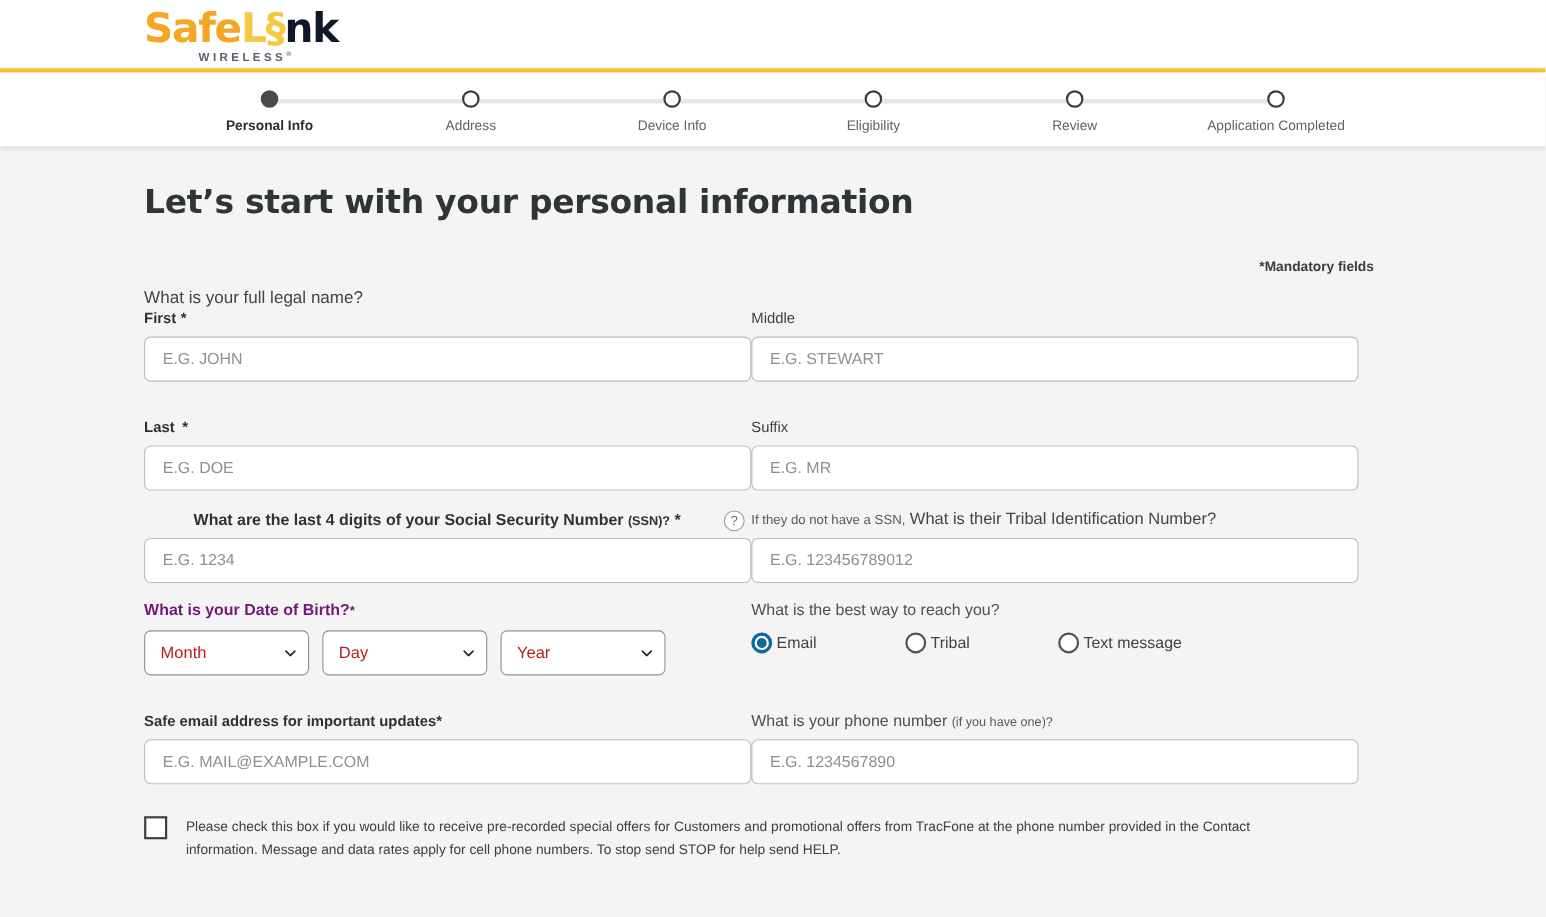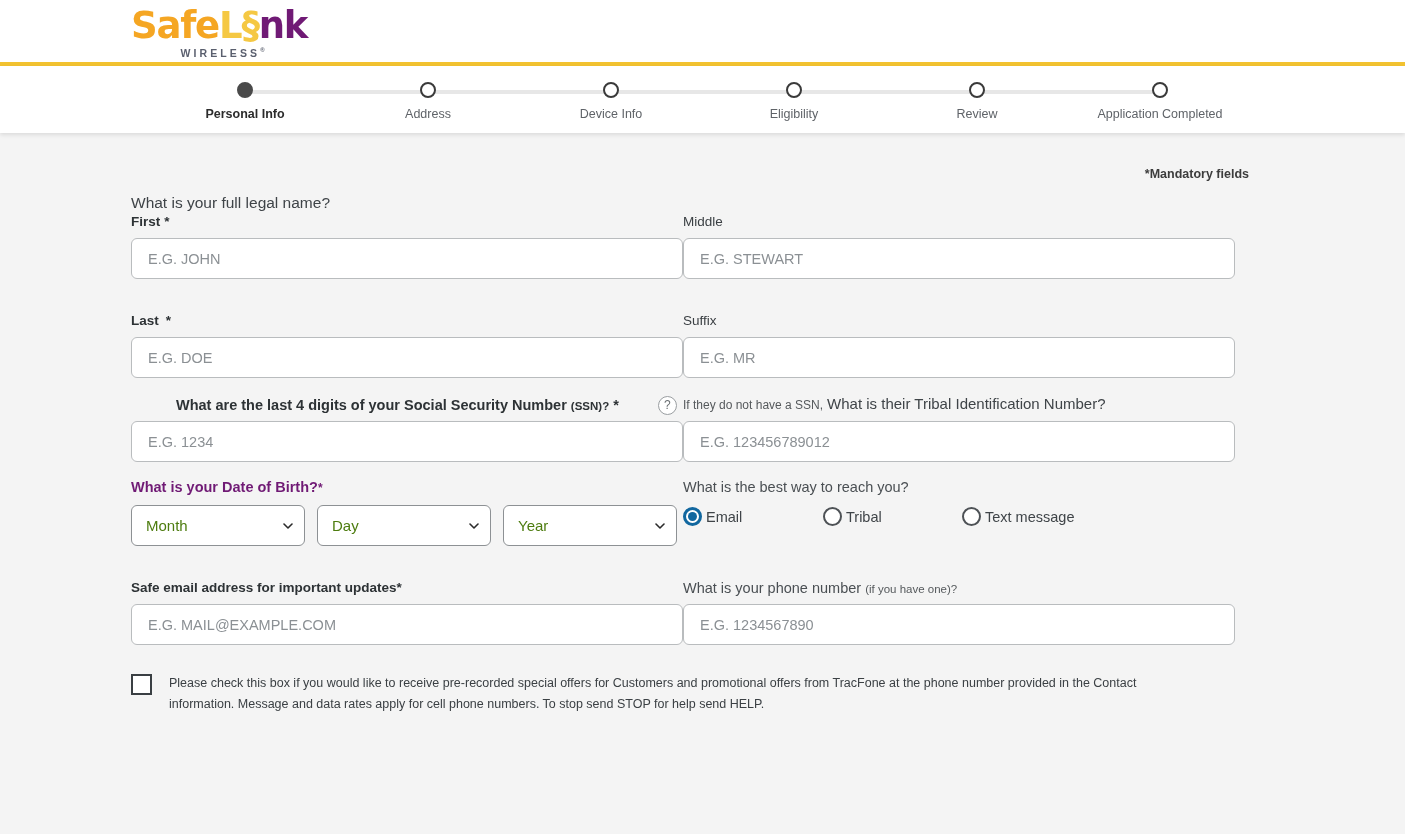--- a/index.html
+++ b/index.html
@@ -34,21 +34,21 @@
     font-family: "DejaVu Sans", sans-serif;
     font-size: 37px;
     font-weight: bold;
     letter-spacing: -1.2px;
     line-height: 1;
     white-space: nowrap;
   }
   .logo-safe { color: #F5A623; }
   .logo-l    { color: #F5C843; }
   .logo-i    { color: #F5C843; position: relative; }
-  .logo-nk   { color: #701a75; }
+  .logo-nk   { color: #0f172a; }
   .logo-sub {
     font-family: "Liberation Sans", sans-serif;
     font-size: 10.5px;
     font-weight: bold;
     letter-spacing: 3.1px;
     color: #5a5f6e;
     align-self: center;
     margin-top: 3px;
     margin-left: 10px;
   }
@@ -226,29 +226,29 @@
     color: #701a75;
     margin-bottom: 7px;
     height: 19px;
   }
   .dob-label .ast2 { font-size: 12px; }
   .selects { display: flex; gap: 12px; }
   .sel-wrap { position: relative; }
   select.sel {
     appearance: none;
     -webkit-appearance: none;
-    width: 174px;
+    width: 150px;
     height: 41px;
     border: 1px solid #8d9194;
     border-radius: 6px;
     background: #fff;
     padding: 0 32px 0 14px;
     font-family: "Liberation Sans", sans-serif;
     font-size: 15px;
-    color: #4d7c0f;
+    color: #b91c1c;
     outline: none;
     cursor: pointer;
   }
   .chev {
     position: absolute;
     right: 13px;
     top: 50%;
     margin-top: -3px;
     width: 9px;
     height: 9px;
@@ -363,20 +363,21 @@
     <div class="step">
       <div class="step-dot"></div>
       <div class="step-label">Application Completed</div>
     </div>
   </div>
 </div>
 
 <div class="main">
   <div class="content">
 
+    <h1 class="page-title">Let’s start with your personal information</h1>
 
     <div class="mandatory">*Mandatory fields</div>
 
     <div class="q-title">What is your full legal name?</div>
 
     <div class="row">
       <div class="col">
         <div class="field-label bold">
           <span>First</span>
           <span class="ast">*</span>

